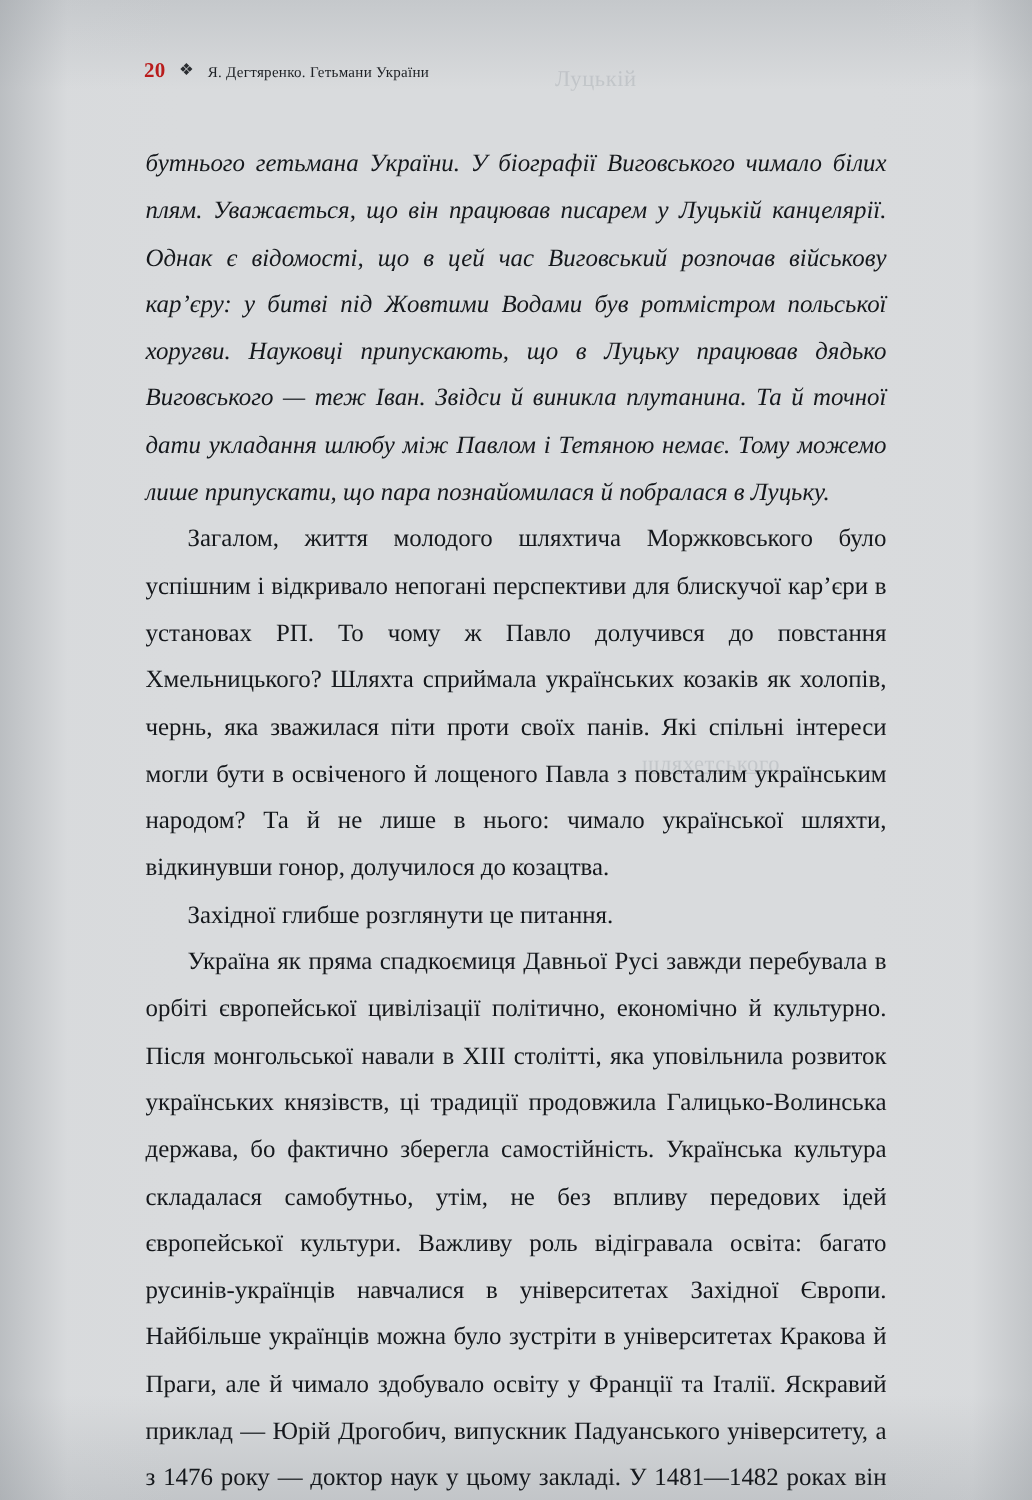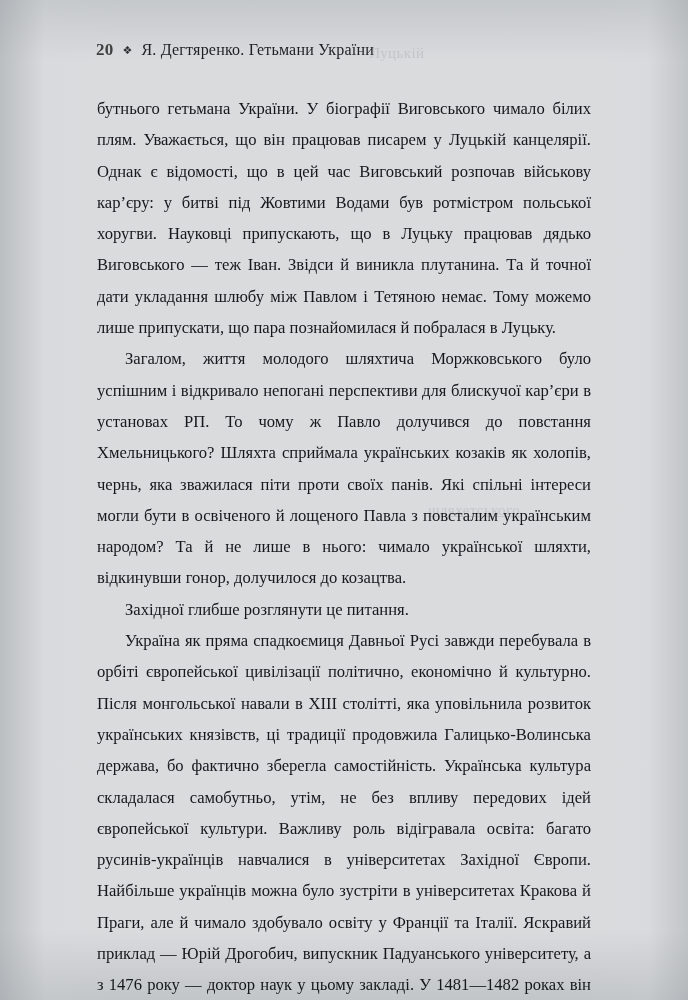--- a/index.html
+++ b/index.html
@@ -44,52 +44,53 @@
     font-size: 12.5px;
     font-family: "Liberation Serif", serif;
     color: #1d2024;
     letter-spacing: 0.2px;
     display: flex;
     align-items: baseline;
     gap: 9px;
     white-space: nowrap;
   }
   .page-number {
-    font-size: 17px;
+    font-size: 14px;
     font-weight: 700;
-    color: #404040;
+    color: #b91c1c;
   }
   .head-ornament {
     font-size: 11px;
     color: #2a2d31;
     position: relative;
     top: -1px;
   }
   .head-title {
-    font-size: 16px;
+    font-size: 10px;
     color: #1d2024;
   }
   .body-text {
     position: absolute;
     top: 93px;
     left: 97px;
     width: 494px;
     font-size: 16.6px;
     line-height: 31.3px;
     color: #15181c;
     text-align: justify;
     text-align-last: left;
     hyphens: manual;
   }
   .body-text p {
     margin: 0;
     text-indent: 28px;
   }
   .body-text p.no-indent {
     text-indent: 0;
+    font-style: italic;
   }
   
   .ghost {
     position: absolute;
     z-index: 1;
     color: rgba(120,128,136,0.22);
     font-size: 15px;
     line-height: 30px;
     letter-spacing: 0.4px;
     pointer-events: none;

